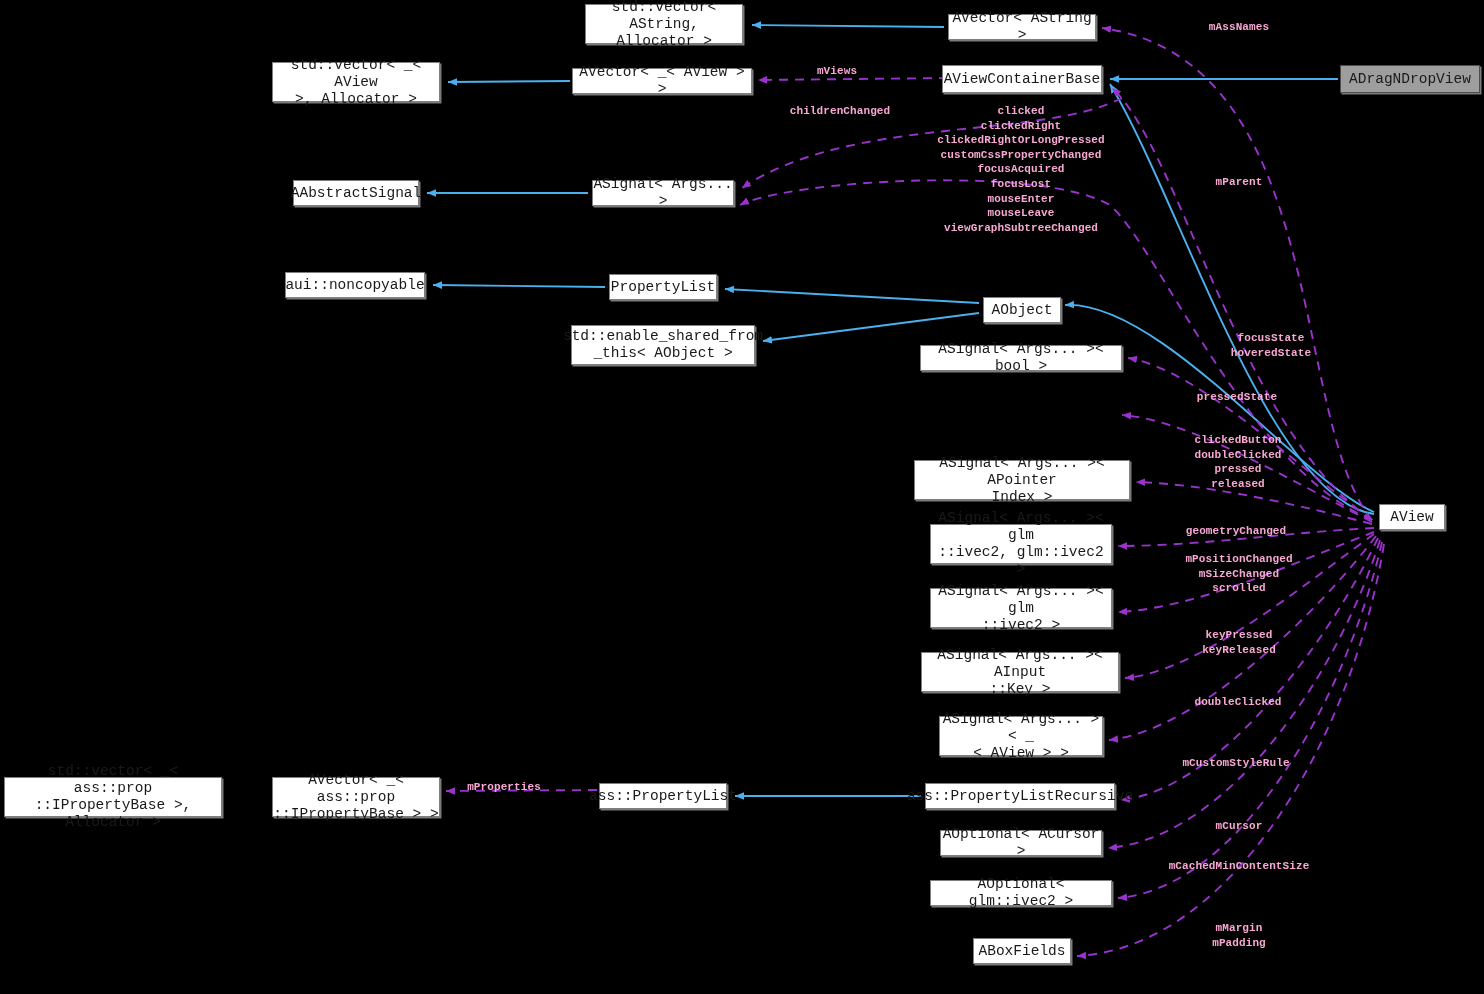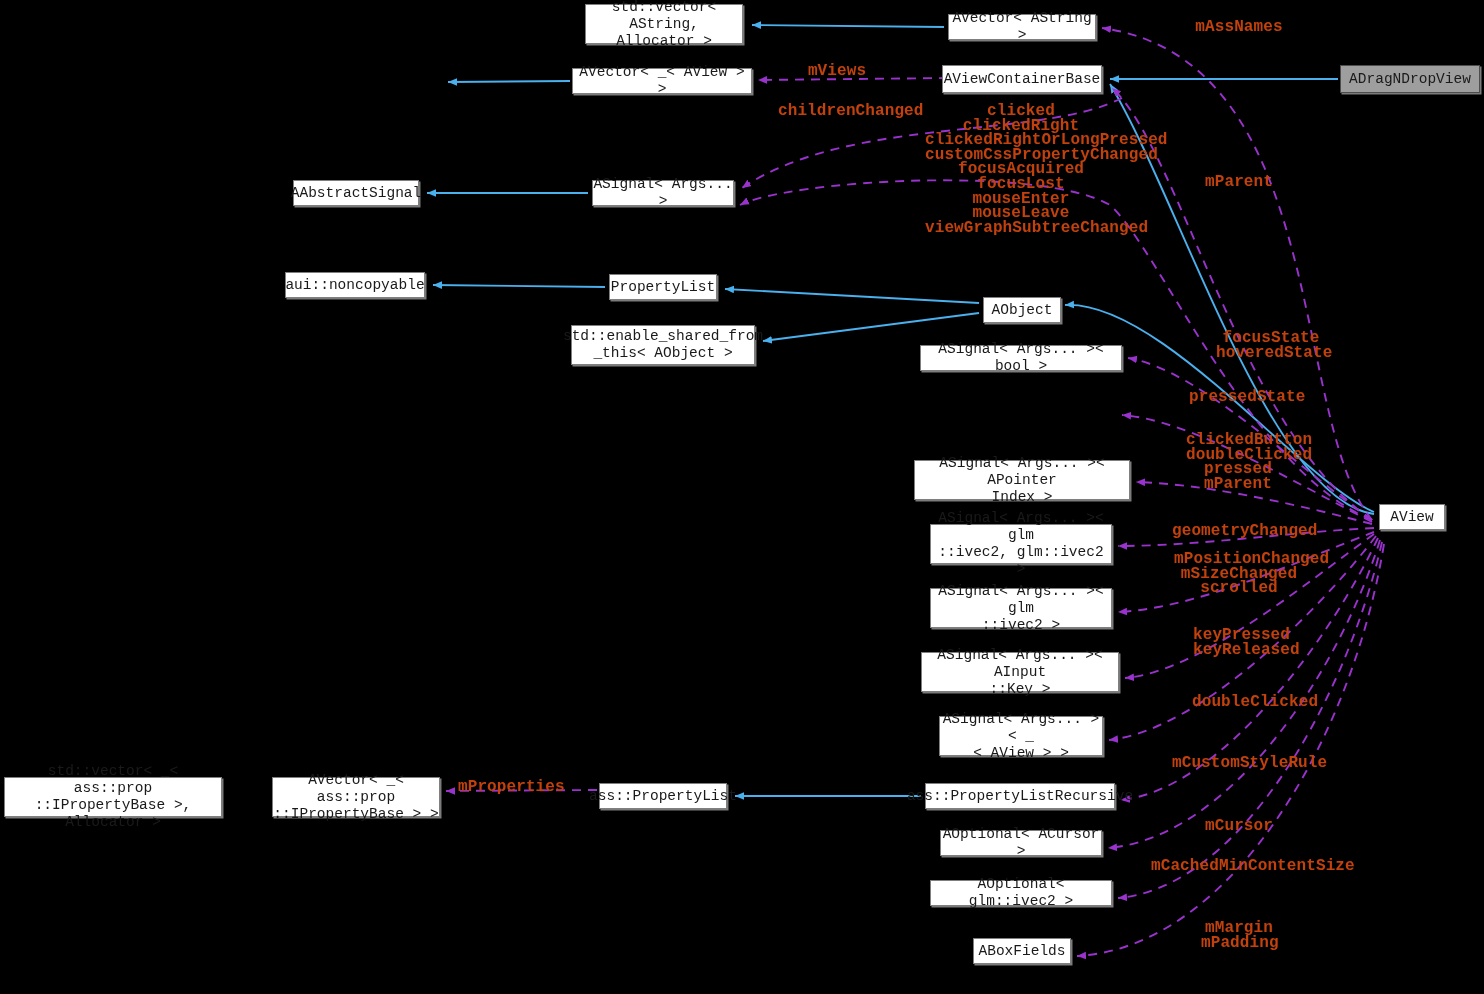--- a/index.html
+++ b/index.html
@@ -4,21 +4,21 @@
 <style>
   html,body{margin:0;padding:0;background:#000;}
   #stage{position:relative;width:1484px;height:994px;background:#000;overflow:hidden;
          font-family:Liberation Mono, monospace;}
   svg.edges{position:absolute;left:0;top:0;width:1484px;height:994px;}
   .node{position:absolute;box-sizing:border-box;background:#ffffff;border:1px solid #7f7f7f;
         color:#1a1a1a;font-size:14.5px;line-height:17px;text-align:center;
         display:flex;align-items:center;justify-content:center;
         box-shadow:1.5px 1.5px 0 rgba(130,130,130,.95);white-space:pre-line;}
   .node.current{background:#9e9e9e;border:1px solid #4d4d4d;color:#1a1a1a;}
-  .elabel{position:absolute;color:#c2410c;font-size:16px;font-weight:bold;
+  .elabel{position:absolute;color:#f9a8d4;font-size:11px;font-weight:bold;
           line-height:14.6px;text-align:center;white-space:pre-line;letter-spacing:.1px;}
 </style>
 </head>
 <body>
 
 <div id="stage">
 
   <svg class="edges" viewBox="0 0 1484 994">
     <defs>
       <marker id="arrBlue" markerWidth="10" markerHeight="10" refX="9" refY="4" orient="auto" markerUnits="userSpaceOnUse">
@@ -60,20 +60,22 @@
       <path d="M1382,542 C1346,700 1240,888 1118,898"></path>
       <path d="M1384,544 C1352,740 1230,948 1077,956"></path>
       <path d="M597,790 L446,791"></path>
     </g>
   </svg>
 
   <div class="node" style="left:585px;top:4px;width:158px;height:40px"><span>std::vector&lt; AString,
 Allocator &gt;</span></div>
   <div class="node" style="left:948px;top:14px;width:148px;height:26px"><span>AVector&lt; AString &gt;</span></div>
   <div class="node current" style="left:1340px;top:65px;width:140px;height:28px"><span>ADragNDropView</span></div>
+  <div class="node" style="left:272px;top:62px;width:168px;height:40px"><span>std::vector&lt; _&lt; AView
+&gt;, Allocator &gt;</span></div>
   <div class="node" style="left:572px;top:68px;width:180px;height:26px"><span>AVector&lt; _&lt; AView &gt; &gt;</span></div>
   <div class="node" style="left:942px;top:65px;width:160px;height:28px"><span>AViewContainerBase</span></div>
   <div class="node" style="left:293px;top:180px;width:126px;height:26px"><span>AAbstractSignal</span></div>
   <div class="node" style="left:592px;top:180px;width:142px;height:26px"><span>ASignal&lt; Args... &gt;</span></div>
   <div class="node" style="left:285px;top:272px;width:140px;height:26px"><span>aui::noncopyable</span></div>
   <div class="node" style="left:609px;top:274px;width:108px;height:26px"><span>PropertyList</span></div>
   <div class="node" style="left:983px;top:297px;width:78px;height:26px"><span>AObject</span></div>
   <div class="node" style="left:571px;top:325px;width:184px;height:40px"><span>std::enable_shared_from
 _this&lt; AObject &gt;</span></div>
   <div class="node" style="left:920px;top:345px;width:202px;height:26px"><span>ASignal&lt; Args... &gt;&lt; bool &gt;</span></div>
@@ -110,21 +112,21 @@
 mouseEnter
 mouseLeave
 viewGraphSubtreeChanged</div>
   <div class="elabel" style="left:1203px;top:175px;width:72px">mParent</div>
   <div class="elabel" style="left:1216px;top:331px;width:110px">focusState
 hoveredState</div>
   <div class="elabel" style="left:1189px;top:390px;width:96px">pressedState</div>
   <div class="elabel" style="left:1186px;top:433px;width:104px">clickedButton
 doubleClicked
 pressed
-mParent</div>
+released</div>
   <div class="elabel" style="left:1172px;top:524px;width:128px">geometryChanged</div>
   <div class="elabel" style="left:1174px;top:552px;width:130px">mPositionChanged
 mSizeChanged
 scrolled</div>
   <div class="elabel" style="left:1193px;top:628px;width:92px">keyPressed
 keyReleased</div>
   <div class="elabel" style="left:1192px;top:695px;width:92px">doubleClicked</div>
   <div class="elabel" style="left:1172px;top:756px;width:128px">mCustomStyleRule</div>
   <div class="elabel" style="left:458px;top:780px;width:92px">mProperties</div>
   <div class="elabel" style="left:1204px;top:819px;width:70px">mCursor</div>

